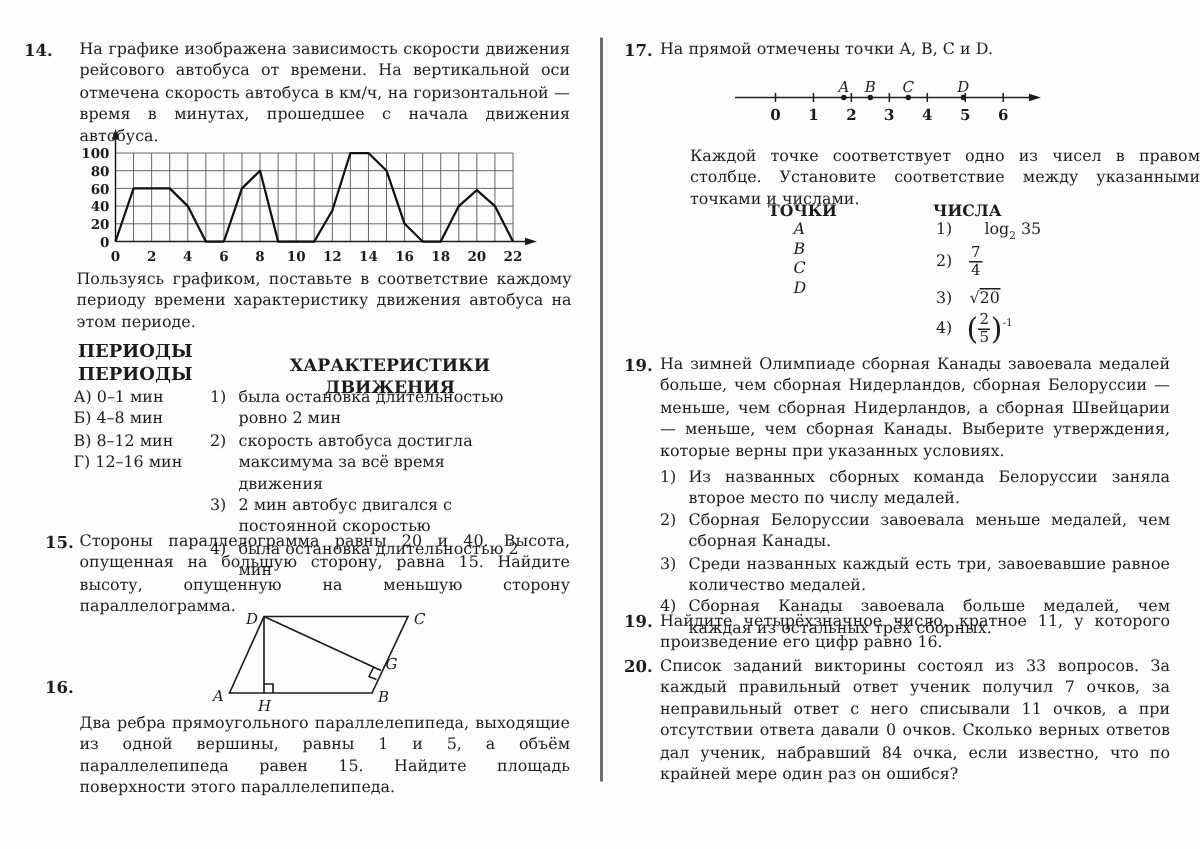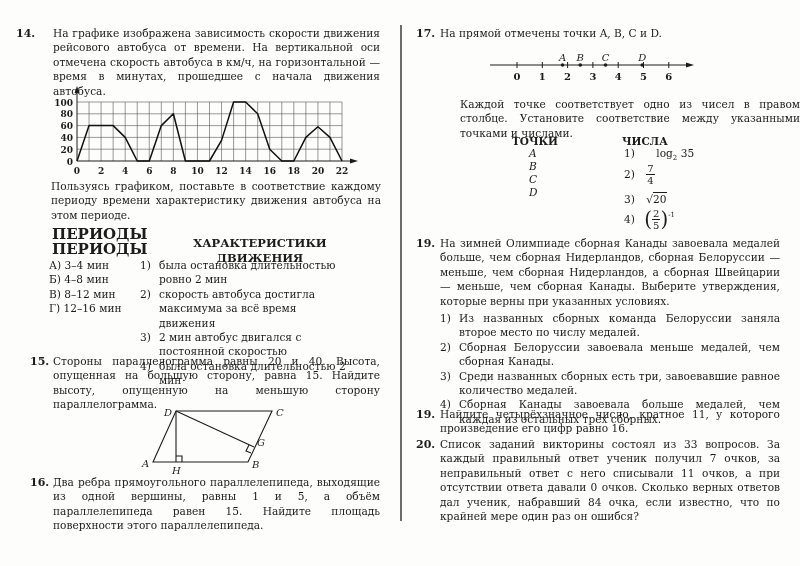--- a/index.html
+++ b/index.html
@@ -2,21 +2,21 @@
 <html><head>
 <meta charset="utf-8">
 <style>
   html, body { margin:0; padding:0; }
   body { width:800px; height:566px; background:#fdfdfc; position:relative; overflow:hidden;
          font-family:"DejaVu Serif","Liberation Serif",serif; color:#1c1c1c; }
   .txt { font-size:10.6px; line-height:14.4px; text-align:justify; }
   .num { position:absolute; font-weight:bold; font-size:11px; }
   .abs { position:absolute; }
   .divider { position:absolute; left:400px; top:25px; width:2px; height:496px; background:#6d6d6d; }
-  .hdr { font-weight:bold; font-size:15px; text-align:center; line-height:15px; }
+  .hdr { font-weight:bold; font-size:12px; text-align:center; line-height:15px; }
   .li { font-size:10.6px; line-height:14.4px; }
   .li .n { position:absolute; left:0; }
   .li .t { display:block; padding-left:19px; }
   .row { position:relative; }
   svg text { font-family:"DejaVu Serif","Liberation Serif",serif; }
   .frac { display:inline-block; vertical-align:middle; text-align:center; font-size:10px; line-height:11px; }
   .frac span { display:block; }
   .frac .top { border-bottom:1px solid #1c1c1c; padding:0 1px; }
 </style>
 </head>
@@ -80,21 +80,21 @@
 
 <div class="abs txt" style="left:51px;top:179px;width:330px;">Пользуясь графиком, поставьте в соответствие каждому периоду времени характеристику движения автобуса на этом периоде.</div>
 
 <div class="abs hdr" style="left:52px;top:227px;width:72px;">
   <div>ПЕРИОДЫ</div>
   <div>ПЕРИОДЫ</div>
 </div>
 <div class="abs hdr" style="left:170px;top:236px;width:180px;font-size:11.5px;">ХАРАКТЕРИСТИКИ ДВИЖЕНИЯ</div>
 
 <div class="abs li" style="left:49px;top:258px;width:90px;">
-  <div>А) 3–4 мин</div>
+  <div>А) 0–1 мин</div>
   <div>Б) 4–8 мин</div>
   <div>В) 8–12 мин</div>
   <div>Г) 12–16 мин</div>
 </div>
 
 <div class="abs li" style="left:140px;top:258px;width:210px;">
   <div class="row">
       <span class="n">1)</span>
       <span class="t">была остановка длительностью ровно 2 мин</span>
     </div>
@@ -126,21 +126,21 @@
   <g font-size="10" font-style="italic" fill="#1c1c1c">
     <text x="142" y="467">A</text>
     <text x="252" y="468">B</text>
     <text x="276" y="416">C</text>
     <text x="164" y="416">D</text>
     <text x="257" y="446">G</text>
     <text x="172" y="474">H</text>
   </g>
 </svg>
 
-<div class="num" style="left:30px;top:476px;">16.</div>
+<div class="num" style="left:30px;top:452px;">16.</div>
 <div class="abs txt" style="left:53px;top:475px;width:327px;">Два ребра прямоугольного параллелепипеда, выходящие из одной вершины, равны 1 и 5, а объём параллелепипеда равен 15. Найдите площадь поверхности этого параллелепипеда.</div>
 
 <div class="divider"></div>
 
 <div class="num" style="left:416px;top:27px;">17.</div>
 <div class="abs txt" style="left:440px;top:26px;width:340px;">На прямой отмечены точки A, B, C и D.</div>
 
 <svg class="abs" id="numline" style="left:480px;top:50px;" width="220" height="36" viewBox="480 50 220 36">
     <line x1="490" y1="65" x2="688" y2="65" stroke="#1c1c1c" stroke-width="1"></line>
     <polygon points="694,65 686,62.5 686,67.5" fill="#1c1c1c"></polygon>
@@ -211,21 +211,21 @@
   <div class="row">
       <span class="n">1)</span>
       <span class="t" style="text-align:justify;">Из названных сборных команда Белоруссии заняла второе место по числу медалей.</span>
     </div>
   <div class="row">
       <span class="n">2)</span>
       <span class="t" style="text-align:justify;">Сборная Белоруссии завоевала меньше медалей, чем сборная Канады.</span>
     </div>
   <div class="row">
       <span class="n">3)</span>
-      <span class="t" style="text-align:justify;">Среди названных сборных есть три, завоевавшие равное количество медалей.</span>
+      <span class="t" style="text-align:justify;">Среди названных каждый есть три, завоевавшие равное количество медалей.</span>
     </div>
   <div class="row">
       <span class="n">4)</span>
       <span class="t" style="text-align:justify;">Сборная Канады завоевала больше медалей, чем каждая из остальных трёх сборных.</span>
     </div>
 </div>
 
 <div class="num" style="left:416px;top:408px;">19.</div>
 <div class="abs txt" style="left:440px;top:407px;width:340px;">Найдите четырёхзначное число, кратное 11, у которого произведение его цифр равно 16.</div>
 

